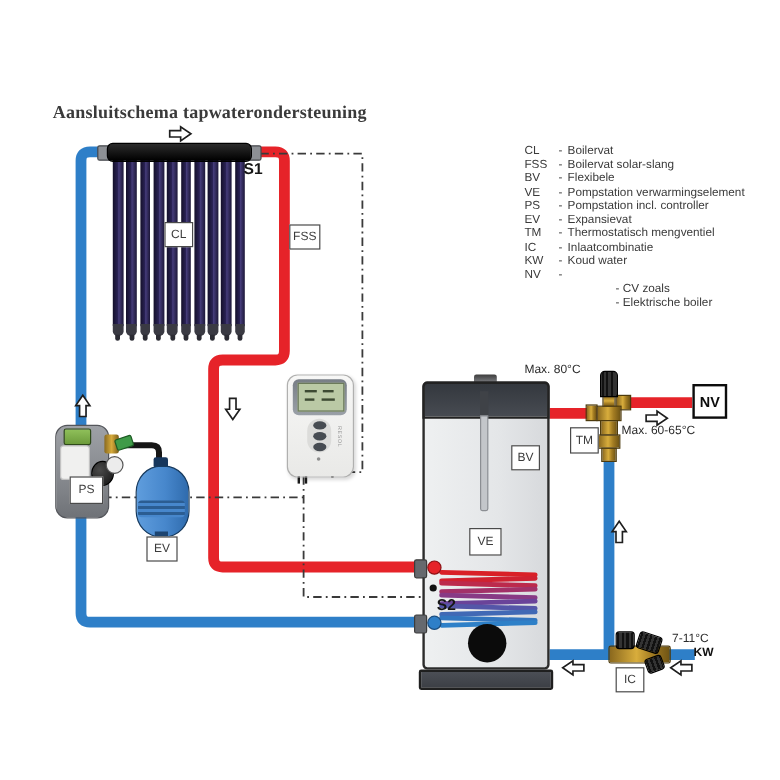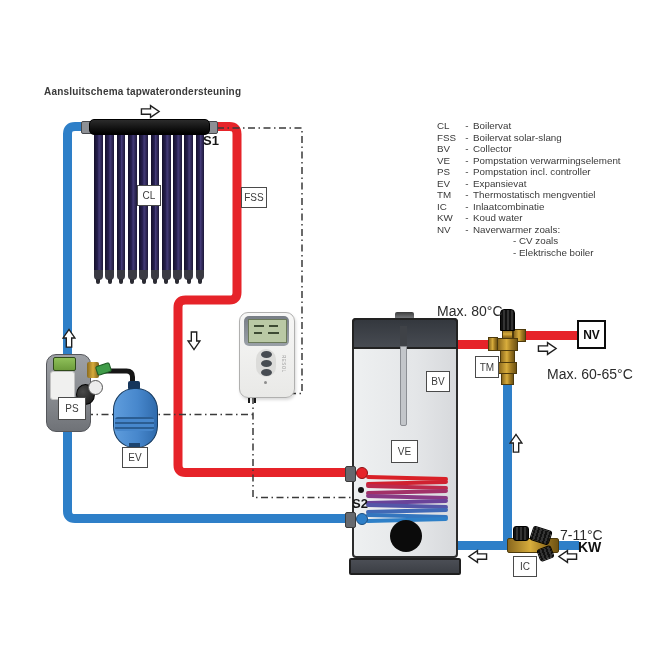--- a/index.html
+++ b/index.html
@@ -1,32 +1,32 @@
 <!DOCTYPE html>
 <html style="--hot: #e62329; --cold: #2e7fc8; --wire: #3a3a3a;"><head>
 <meta charset="utf-8">
 <style>
   html,body{margin:0;padding:0;background:#fff;}
   .stage{position:relative;width:650px;height:650px;background:#ffffff;overflow:hidden;
          font-family:"Liberation Sans",sans-serif;color:#3c3c3c;}
   .abs{position:absolute;}
   svg.layer{position:absolute;left:0;top:0;z-index:1;}
   
-  .title{left:44px;top:86px;font-size:10px;font-weight:bold;color:#3a3a3a;letter-spacing:.2px;z-index:6;}
+  .title{left:44px;top:86px;font-size:15px;font-weight:bold;color:#3a3a3a;letter-spacing:.2px;z-index:6;font-family:Liberation Serif, serif;}
   .legend{left:437px;top:120px;width:210px;z-index:6;font-size:9.8px;color:#3a3a3a;}
   .legend-row{display:flex;height:11.55px;line-height:11.55px;}
   .legend-abbr{width:24px;font-weight:500;}
   .legend-sep{width:12px;text-align:center;}
   .legend-desc{flex:1;}
   .legend-row.indent .legend-desc{margin-left:40px;}
   .tag{background:#fff;border:1.3px solid #4a4a4a;display:flex;align-items:center;justify-content:center;
        font-size:10px;color:#3c3c3c;z-index:6;box-sizing:border-box;}
   .tag.nv{border:2.5px solid #0c0c0c;font-weight:bold;font-size:12px;color:#0c0c0c;}
   .sensor-label{font-size:13px;font-weight:bold;color:#161616;z-index:6;}
-  .note{font-size:14px;color:#2b2b2b;z-index:6;white-space:nowrap;}
+  .note{font-size:10px;color:#2b2b2b;z-index:6;white-space:nowrap;}
   .note.b{font-weight:bold;color:#111;}
   
   .arrow{width:22px;height:15px;z-index:7;}
   .arrow svg{display:block;width:100%;height:100%;}
   .arrow.up{transform:rotate(-90deg);}
   .arrow.down{transform:rotate(90deg);}
   .arrow.left{transform:rotate(180deg);}
   
   .col-header{left:89px;top:119px;width:119px;height:14px;background:linear-gradient(180deg,#2b2b2b,#111 60%,#000);
               border:1px solid #000;border-radius:5px;z-index:4;}
@@ -122,21 +122,21 @@
         <span class="legend-desc">Boilervat</span>
       </div>
       <div class="legend-row">
         <span class="legend-abbr">FSS</span>
         <span class="legend-sep">-</span>
         <span class="legend-desc">Boilervat solar-slang</span>
       </div>
       <div class="legend-row">
         <span class="legend-abbr">BV</span>
         <span class="legend-sep">-</span>
-        <span class="legend-desc">Collector</span>
+        <span class="legend-desc">Flexibele</span>
       </div>
       <div class="legend-row">
         <span class="legend-abbr">VE</span>
         <span class="legend-sep">-</span>
         <span class="legend-desc">Pompstation verwarmingselement</span>
       </div>
       <div class="legend-row">
         <span class="legend-abbr">PS</span>
         <span class="legend-sep">-</span>
         <span class="legend-desc">Pompstation incl. controller</span>
@@ -157,21 +157,20 @@
         <span class="legend-desc">Inlaatcombinatie</span>
       </div>
       <div class="legend-row">
         <span class="legend-abbr">KW</span>
         <span class="legend-sep">-</span>
         <span class="legend-desc">Koud water</span>
       </div>
       <div class="legend-row">
         <span class="legend-abbr">NV</span>
         <span class="legend-sep">-</span>
-        <span class="legend-desc">Naverwarmer zoals:</span>
       </div>
       <div class="legend-row indent">
         <span class="legend-abbr"></span>
         <span class="legend-sep"></span>
         <span class="legend-desc">- CV zoals</span>
       </div>
       <div class="legend-row indent">
         <span class="legend-abbr"></span>
         <span class="legend-sep"></span>
         <span class="legend-desc">- Elektrische boiler</span>
@@ -287,35 +286,35 @@
       <div class="coil-row" style="top: 28.2px; background: rgb(84, 86, 168); transform: rotate(1.6deg);"></div>
       <div class="coil-row" style="top: 32.9px; background: rgb(65, 105, 181); transform: rotate(-1.6deg);"></div>
       <div class="coil-row" style="top: 37.6px; background: rgb(51, 118, 191); transform: rotate(1.6deg);"></div>
       <div class="coil-row" style="top: 42.3px; background: rgb(46, 128, 200); transform: rotate(-1.6deg);"></div>
     </div>
   <div class="abs port" style="left:345px;top:466px;"></div>
   <div class="abs port" style="left:345px;top:512px;"></div>
   <div class="abs dot" style="left:356px;top:467px;background:var(--hot);border:1.5px solid #8e1115;"></div>
   <div class="abs dot" style="left:356px;top:513px;background:var(--cold);border:1.5px solid #1b4e80;"></div>
   <div class="abs s2dot"></div>
-  <div class="abs sensor-label" style="left:352px;top:496px;">S2</div>
+  <div class="abs sensor-label" style="left:352px;top:496px;padding-left:12px;">S2</div>
   <div class="abs bv-elem"></div>
   <div class="abs bv-base"></div>
 
   <div class="abs blackpart" style="left:500px;top:309px;width:15px;height:22px;border-radius:4px 4px 0 0;"></div>
   <div class="abs brass" style="left:488px;top:337px;width:10px;height:14px;"></div>
   <div class="abs brass" style="left:513px;top:329px;width:13px;height:13px;"></div>
   <div class="abs brassv" style="left:502px;top:329px;width:11px;height:11px;"></div>
   <div class="abs brass" style="left:497px;top:338px;width:21px;height:13px;"></div>
   <div class="abs brass" style="left:500px;top:350px;width:15px;height:13px;"></div>
   <div class="abs brass" style="left:498px;top:362px;width:19px;height:12px;"></div>
   <div class="abs brass" style="left:501px;top:373px;width:13px;height:12px;"></div>
   <div class="abs tag" style="left:475px;top:356px;width:24px;height:22px;">TM</div>
   <div class="abs note" style="left:437px;top:303px;">Max. 80°C</div>
-  <div class="abs note" style="left:547px;top:354px;margin-top:12px;">Max. 60-65°C</div>
+  <div class="abs note" style="left:518px;top:354px;">Max. 60-65°C</div>
 
   <div class="abs tag nv" style="left:577px;top:320px;width:29px;height:29px;">NV</div>
 
   <div class="abs brass" style="left:507px;top:538px;width:52px;height:15px;border-radius:2px;"></div>
   <div class="abs blackpart" style="left:513px;top:526px;width:16px;height:15px;border-radius:3px;"></div>
   <div class="abs blackpart" style="left:531px;top:528px;width:20px;height:15px;border-radius:3px;transform:rotate(18deg);"></div>
   <div class="abs blackpart" style="left:538px;top:547px;width:15px;height:13px;border-radius:3px;transform:rotate(-20deg);"></div>
   <div class="abs tag" style="left:513px;top:556px;width:24px;height:21px;">IC</div>
   <div class="abs note" style="left:560px;top:527px;">7-11°C</div>
   <div class="abs note b" style="left:578px;top:539px;">KW</div>

